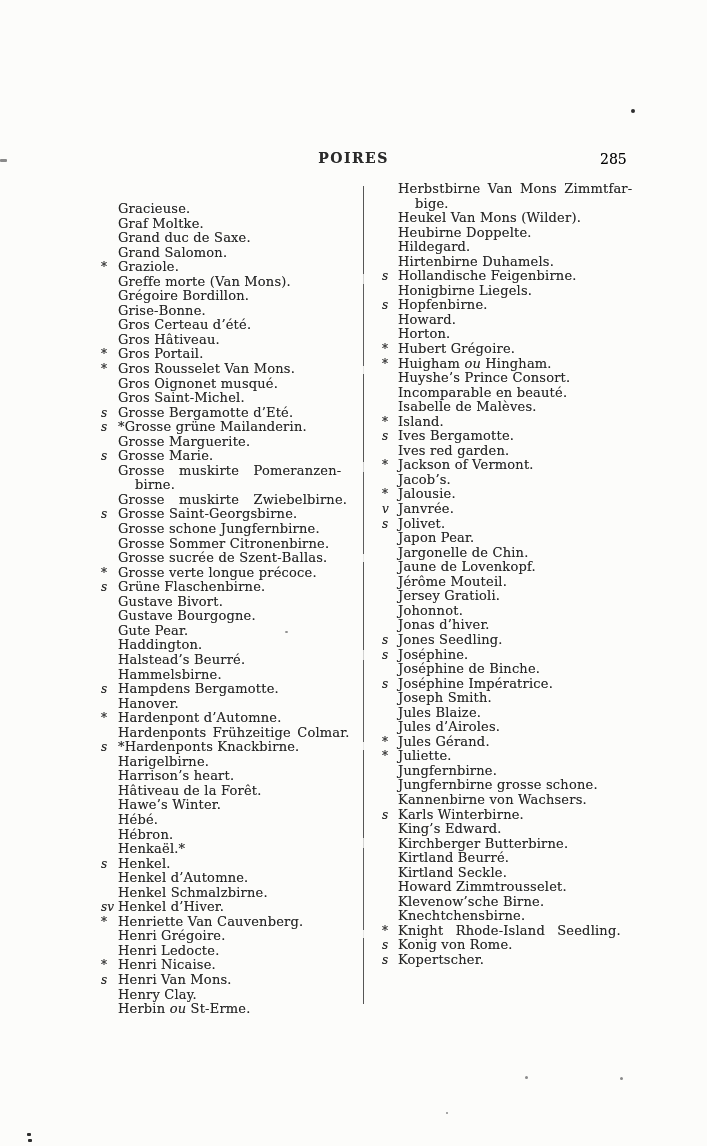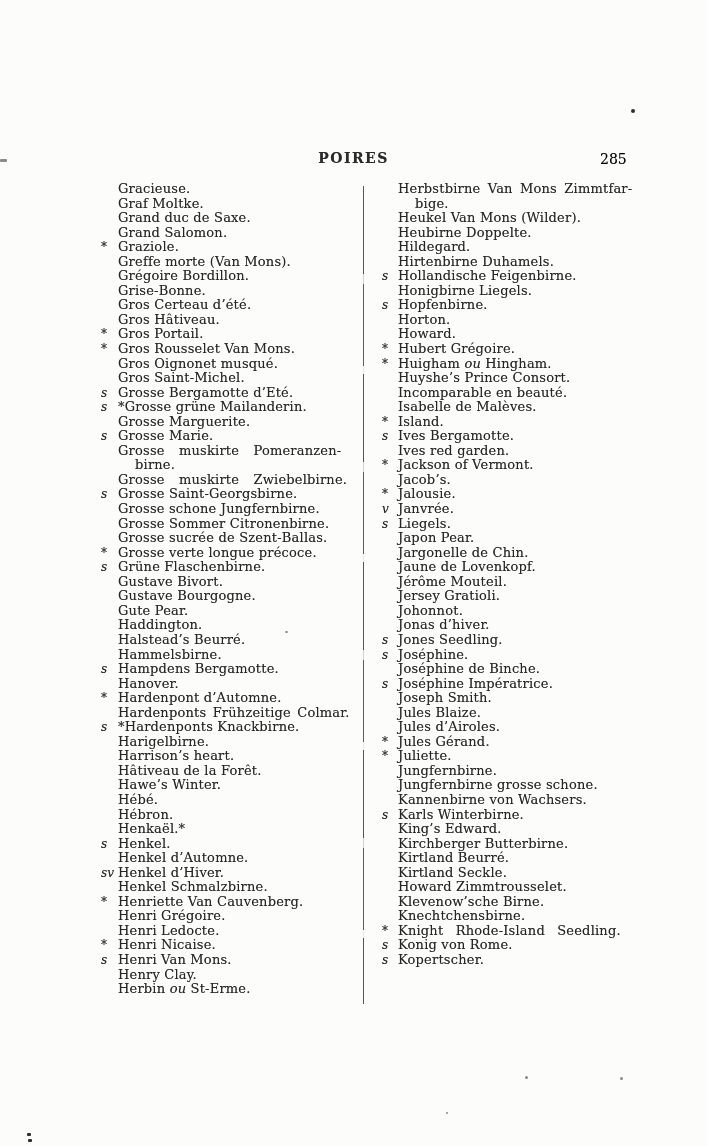--- a/index.html
+++ b/index.html
@@ -36,21 +36,21 @@
     text-shadow: 0 0 0.6px rgba(40,40,40,0.5);
   }
   .column {
     position: absolute;
     top: 182px;
     font-size: 13px;
     line-height: 14.55px;
     letter-spacing: 0.2px;
     text-shadow: 0 0 0.6px rgba(40,40,40,0.45);
   }
-  .col-left  { left: 96px;  width: 260px; }
+  .col-left  { left: 96px;  width: 260px; margin-top: 20px; }
   .col-right { left: 378px; width: 290px; }
   .row { display: flex; align-items: flex-start; }
   .prefix {
     flex: none;
     width: 22px;
     padding-left: 5px;
     box-sizing: border-box;
     font-style: italic;
     font-size: 12px;
   }
@@ -357,29 +357,29 @@
           <span class="l1">Henkel.</span>
         </span>
       </div>
       <div class="row">
         <span class="prefix"></span>
         <span class="name">
           <span class="l1">Henkel d’Automne.</span>
         </span>
       </div>
       <div class="row">
+        <span class="prefix"></span>
+        <span class="name">
+          <span class="l1">Henkel Schmalzbirne.</span>
+        </span>
+      </div>
+      <div class="row">
         <span class="prefix">sv</span>
         <span class="name">
           <span class="l1">Henkel d’Hiver.</span>
-        </span>
-      </div>
-      <div class="row">
-        <span class="prefix"></span>
-        <span class="name">
-          <span class="l1">Henkel Schmalzbirne.</span>
         </span>
       </div>
       <div class="row">
         <span class="prefix">*</span>
         <span class="name">
           <span class="l1">Henriette Van Cauvenberg.</span>
         </span>
       </div>
       <div class="row">
         <span class="prefix"></span>
@@ -464,30 +464,30 @@
       </div>
       <div class="row">
         <span class="prefix">s</span>
         <span class="name">
           <span class="l1">Hopfenbirne.</span>
         </span>
       </div>
       <div class="row">
         <span class="prefix"></span>
         <span class="name">
+          <span class="l1">Howard.</span>
+        </span>
+      </div>
+      <div class="row">
+        <span class="prefix"></span>
+        <span class="name">
           <span class="l1">Horton.</span>
         </span>
       </div>
       <div class="row">
-        <span class="prefix"></span>
-        <span class="name">
-          <span class="l1">Howard.</span>
-        </span>
-      </div>
-      <div class="row">
         <span class="prefix">*</span>
         <span class="name">
           <span class="l1">Hubert Grégoire.</span>
         </span>
       </div>
       <div class="row">
         <span class="prefix">*</span>
         <span class="name">
           <span class="l1">Huigham <i>ou</i> Hingham.</span>
         </span>
@@ -548,21 +548,21 @@
       </div>
       <div class="row">
         <span class="prefix">v</span>
         <span class="name">
           <span class="l1">Janvrée.</span>
         </span>
       </div>
       <div class="row">
         <span class="prefix">s</span>
         <span class="name">
-          <span class="l1">Liegels.</span>
+          <span class="l1">Jolivet.</span>
         </span>
       </div>
       <div class="row">
         <span class="prefix"></span>
         <span class="name">
           <span class="l1">Japon Pear.</span>
         </span>
       </div>
       <div class="row">
         <span class="prefix"></span>

